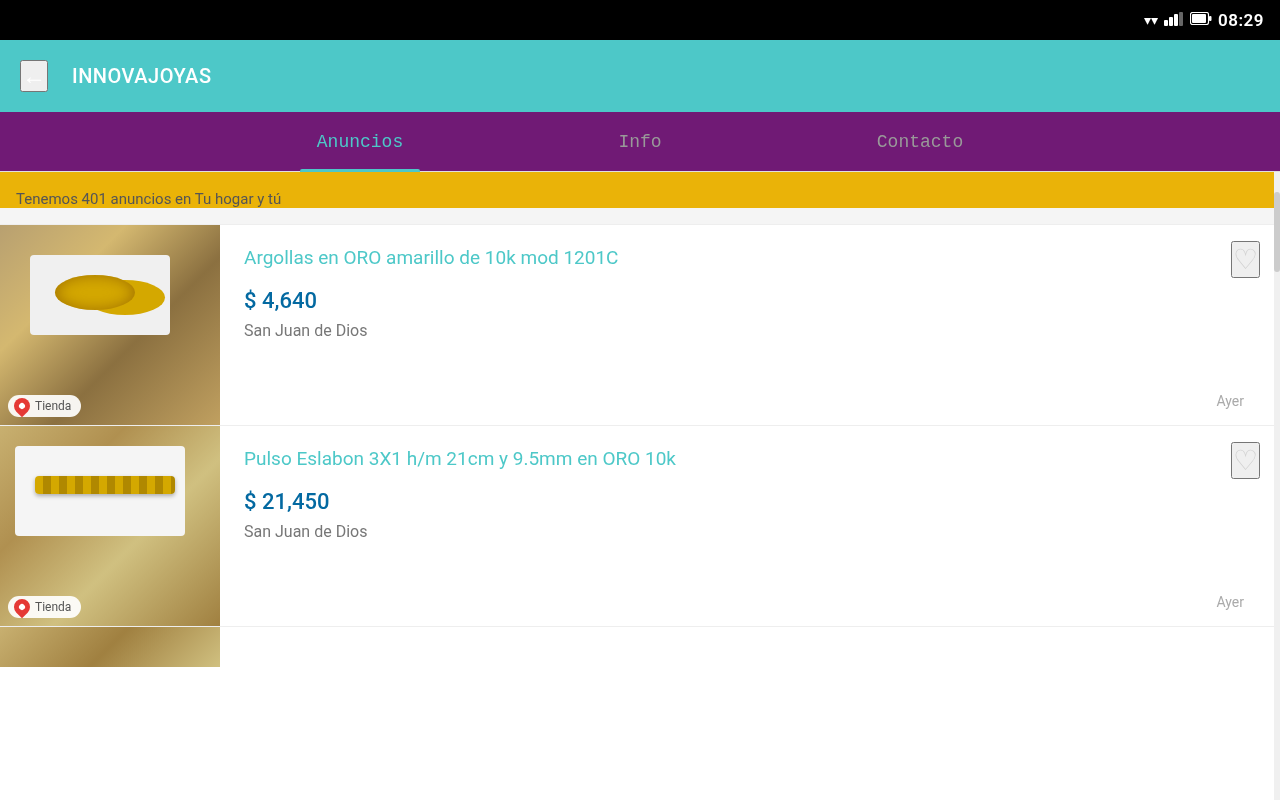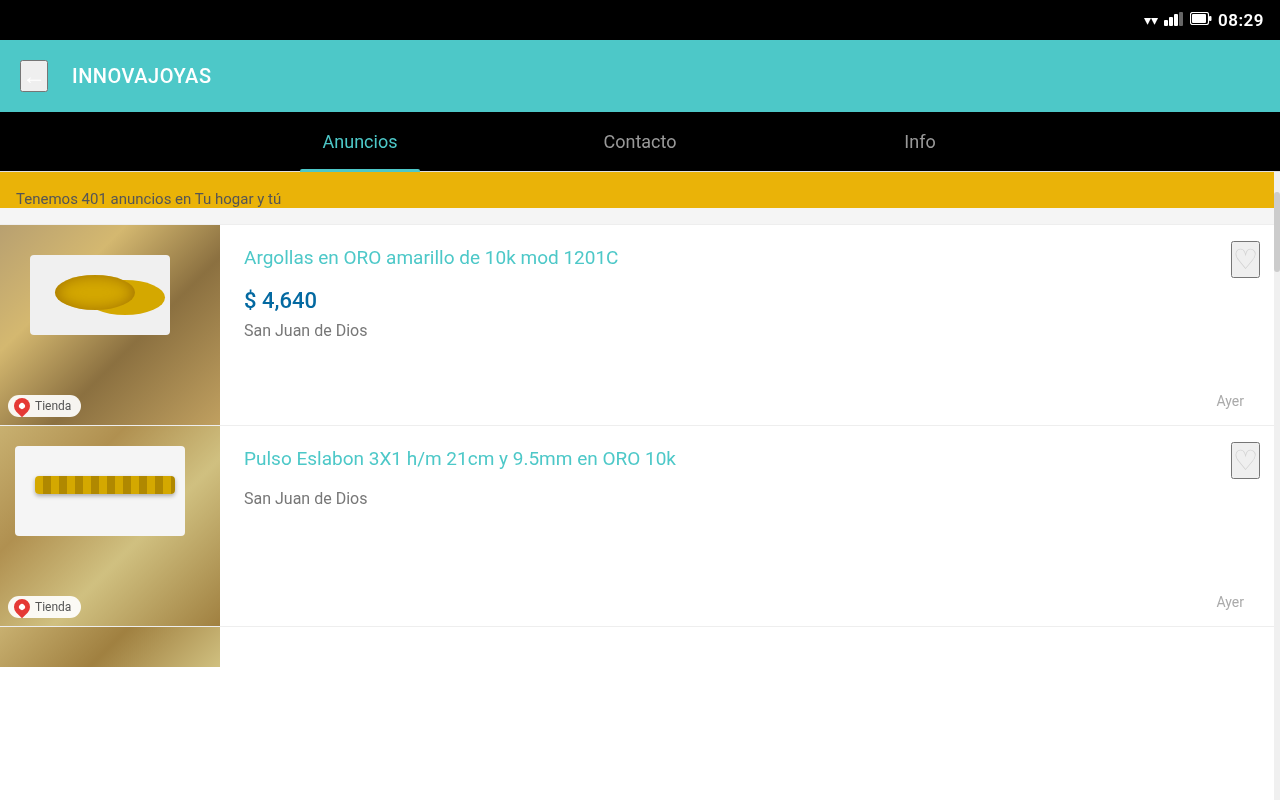--- a/index.html
+++ b/index.html
@@ -59,26 +59,27 @@
       color: #fff;
       font-size: 20px;
       font-weight: 500;
       letter-spacing: 0.5px;
     }
 
     
     .tab-bar {
       width: 100%;
       height: 60px;
-      background: #000000;
+      background: #701a75;
       display: flex;
       align-items: center;
       justify-content: center;
       gap: 0;
       border-bottom: 1px solid #e0e0e0;
+      font-family: Liberation Mono, monospace;
     }
     .tab-item {
       flex: 1;
       max-width: 280px;
       height: 60px;
       display: flex;
       align-items: center;
       justify-content: center;
       font-size: 18px;
       cursor: pointer;
@@ -311,24 +312,24 @@
 <div class="top-bar">
   <button class="back-btn">←</button>
   <span class="top-bar-title">INNOVAJOYAS</span>
 </div>
 
 <div class="tab-bar">
   <div class="tab-item active">
     <span>Anuncios</span>
   </div>
   <div class="tab-item">
+    <span>Info</span>
+  </div>
+  <div class="tab-item">
     <span>Contacto</span>
-  </div>
-  <div class="tab-item">
-    <span>Info</span>
   </div>
 </div>
 
 <div class="content">
   <p class="subtitle-text">Tenemos 401 anuncios en Tu hogar y tú</p>
 </div>
 
 <div class="listing-item" style="border-top: 1px solid #eee;">
   <div class="listing-image-wrap img-rings">
     <div class="listing-image-placeholder"></div>
@@ -354,20 +355,21 @@
   <div class="listing-image-wrap img-chain">
     <div class="listing-image-placeholder"></div>
     <div class="tienda-badge">
       <div class="tienda-dot"></div>
       <span>Tienda</span>
     </div>
   </div>
   <div class="listing-details">
     <div class="listing-title">Pulso Eslabon 3X1 h/m 21cm y 9.5mm en ORO 10k</div>
     <div>
+      <div class="listing-price">$ 21,450</div>
       <div class="listing-location">San Juan de Dios</div>
     </div>
   </div>
   <button class="heart-btn">
     <span class="heart-icon">♡</span>
   </button>
   <span class="listing-date">Ayer</span>
 </div>
 
 <div class="listing-item" style="border-top: 1px solid #eee; height: 40px; overflow: hidden;">

